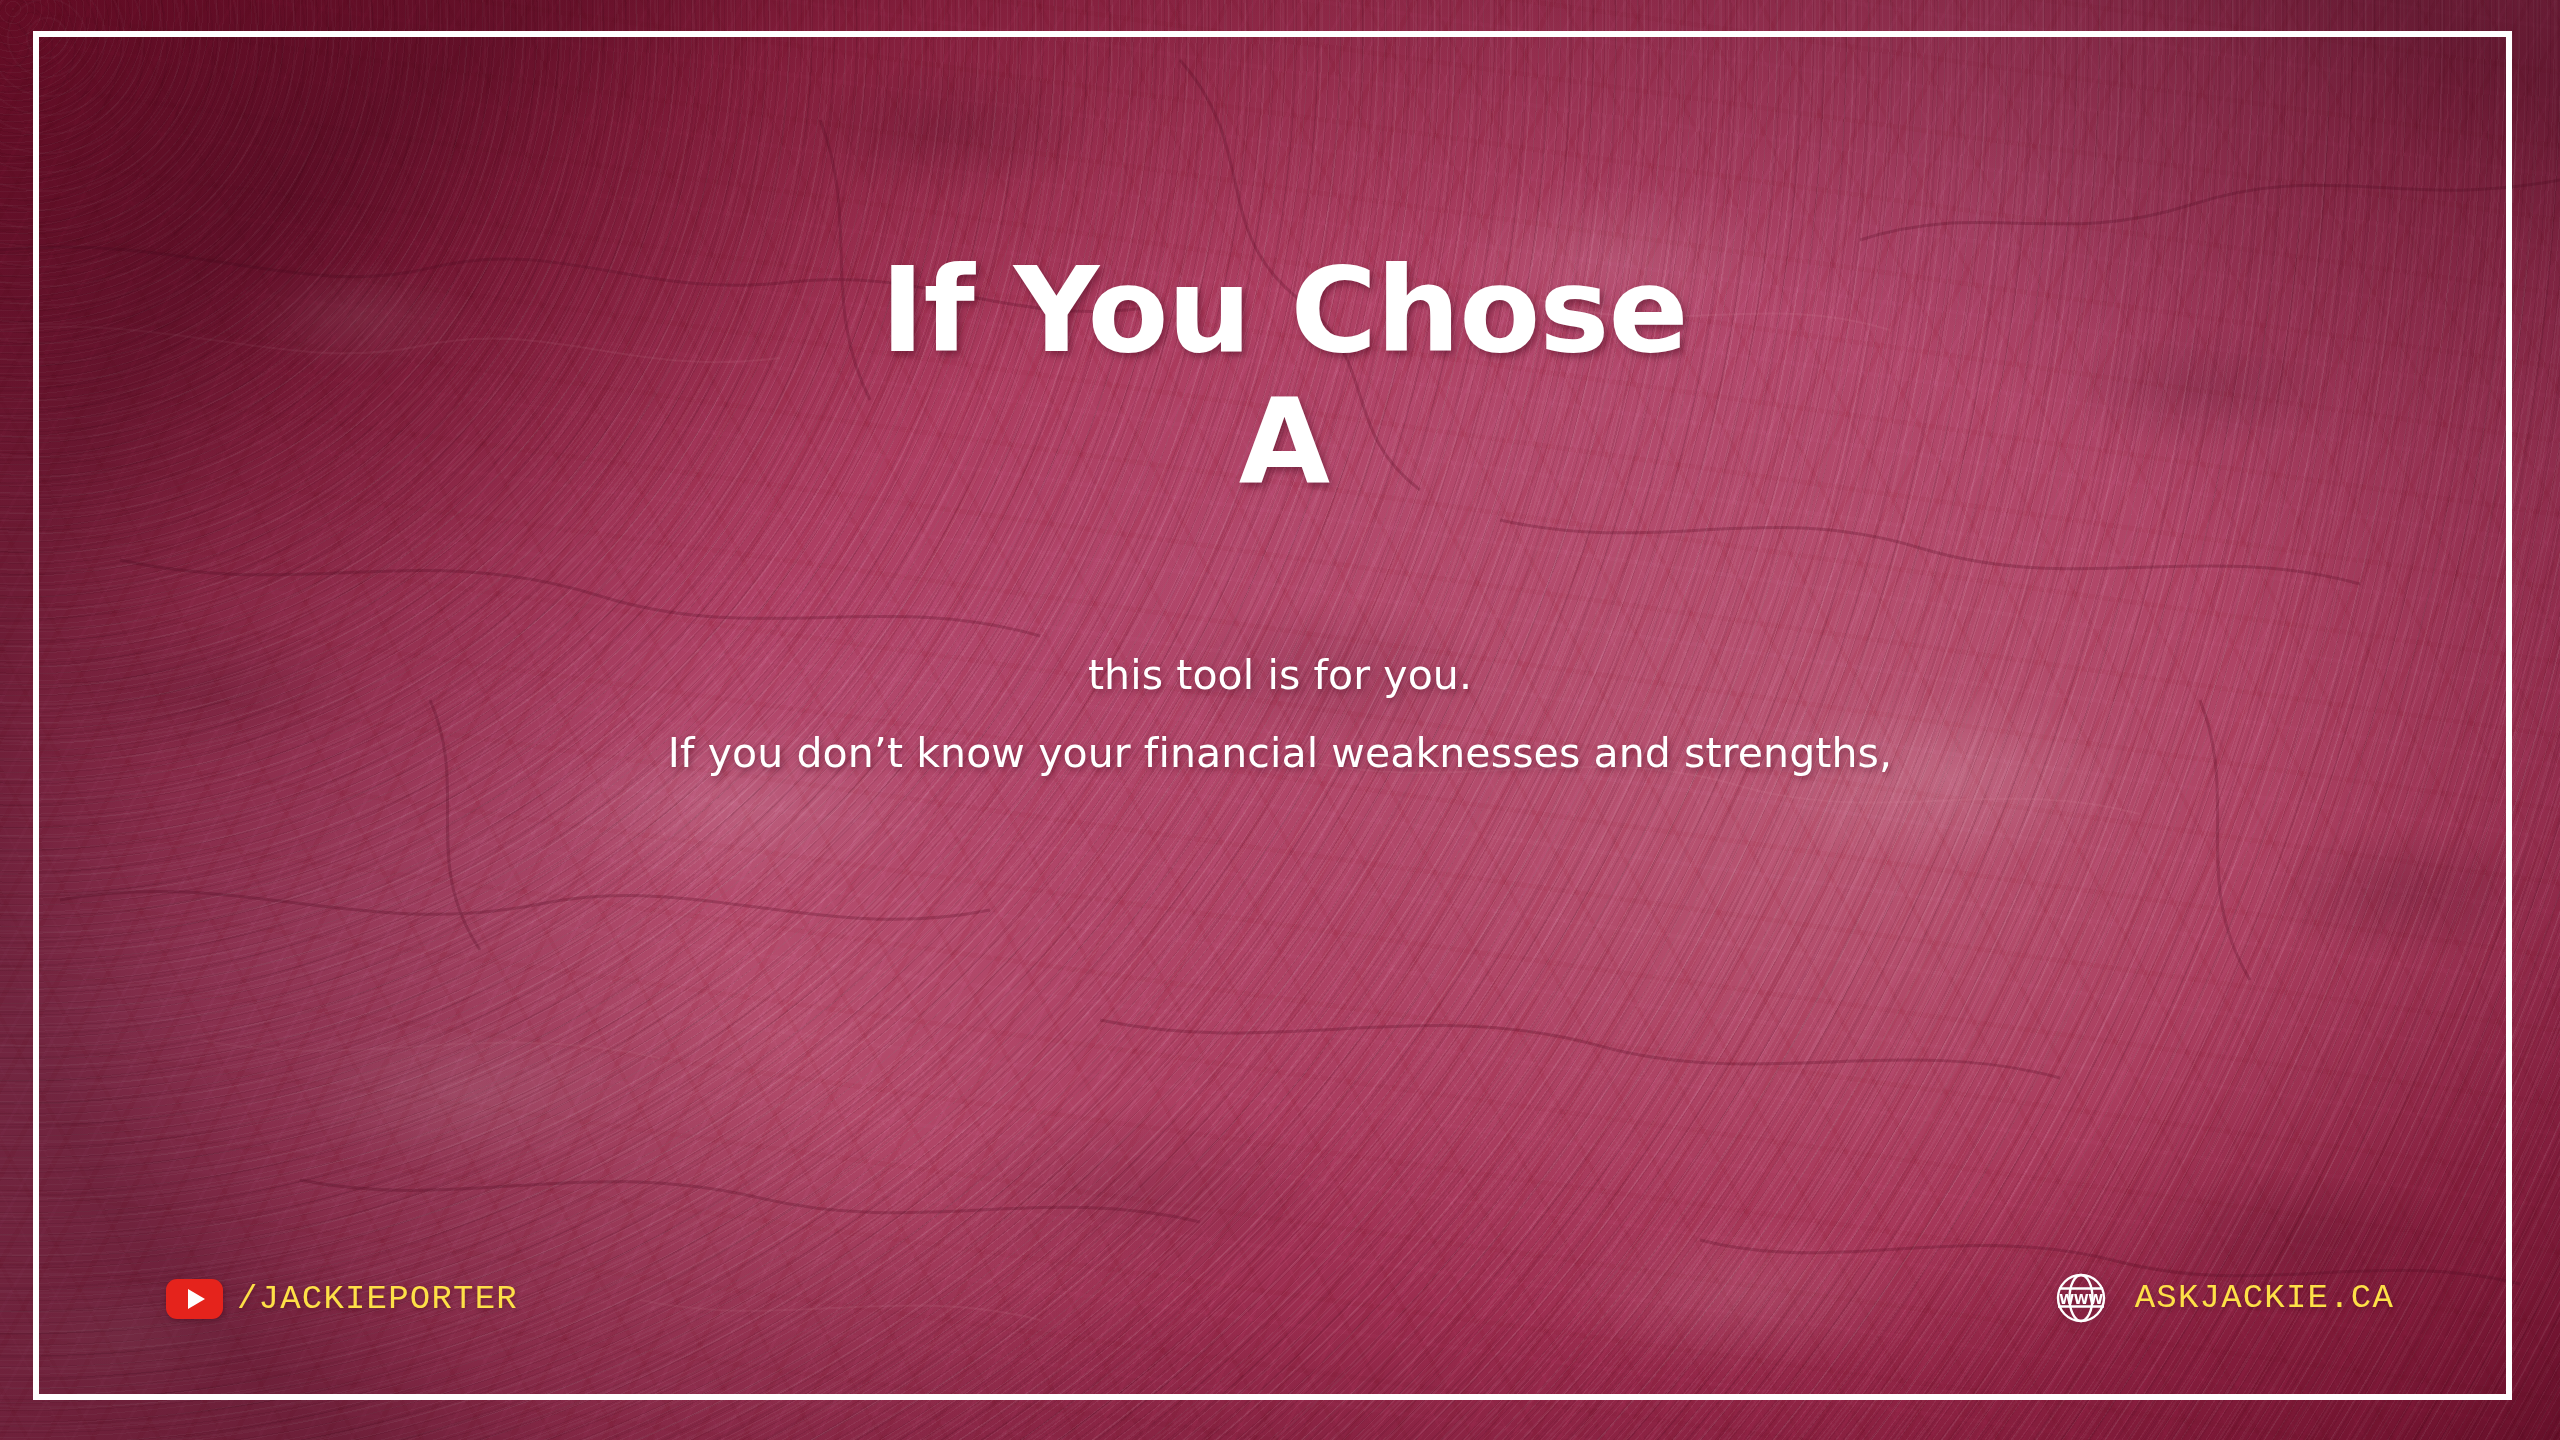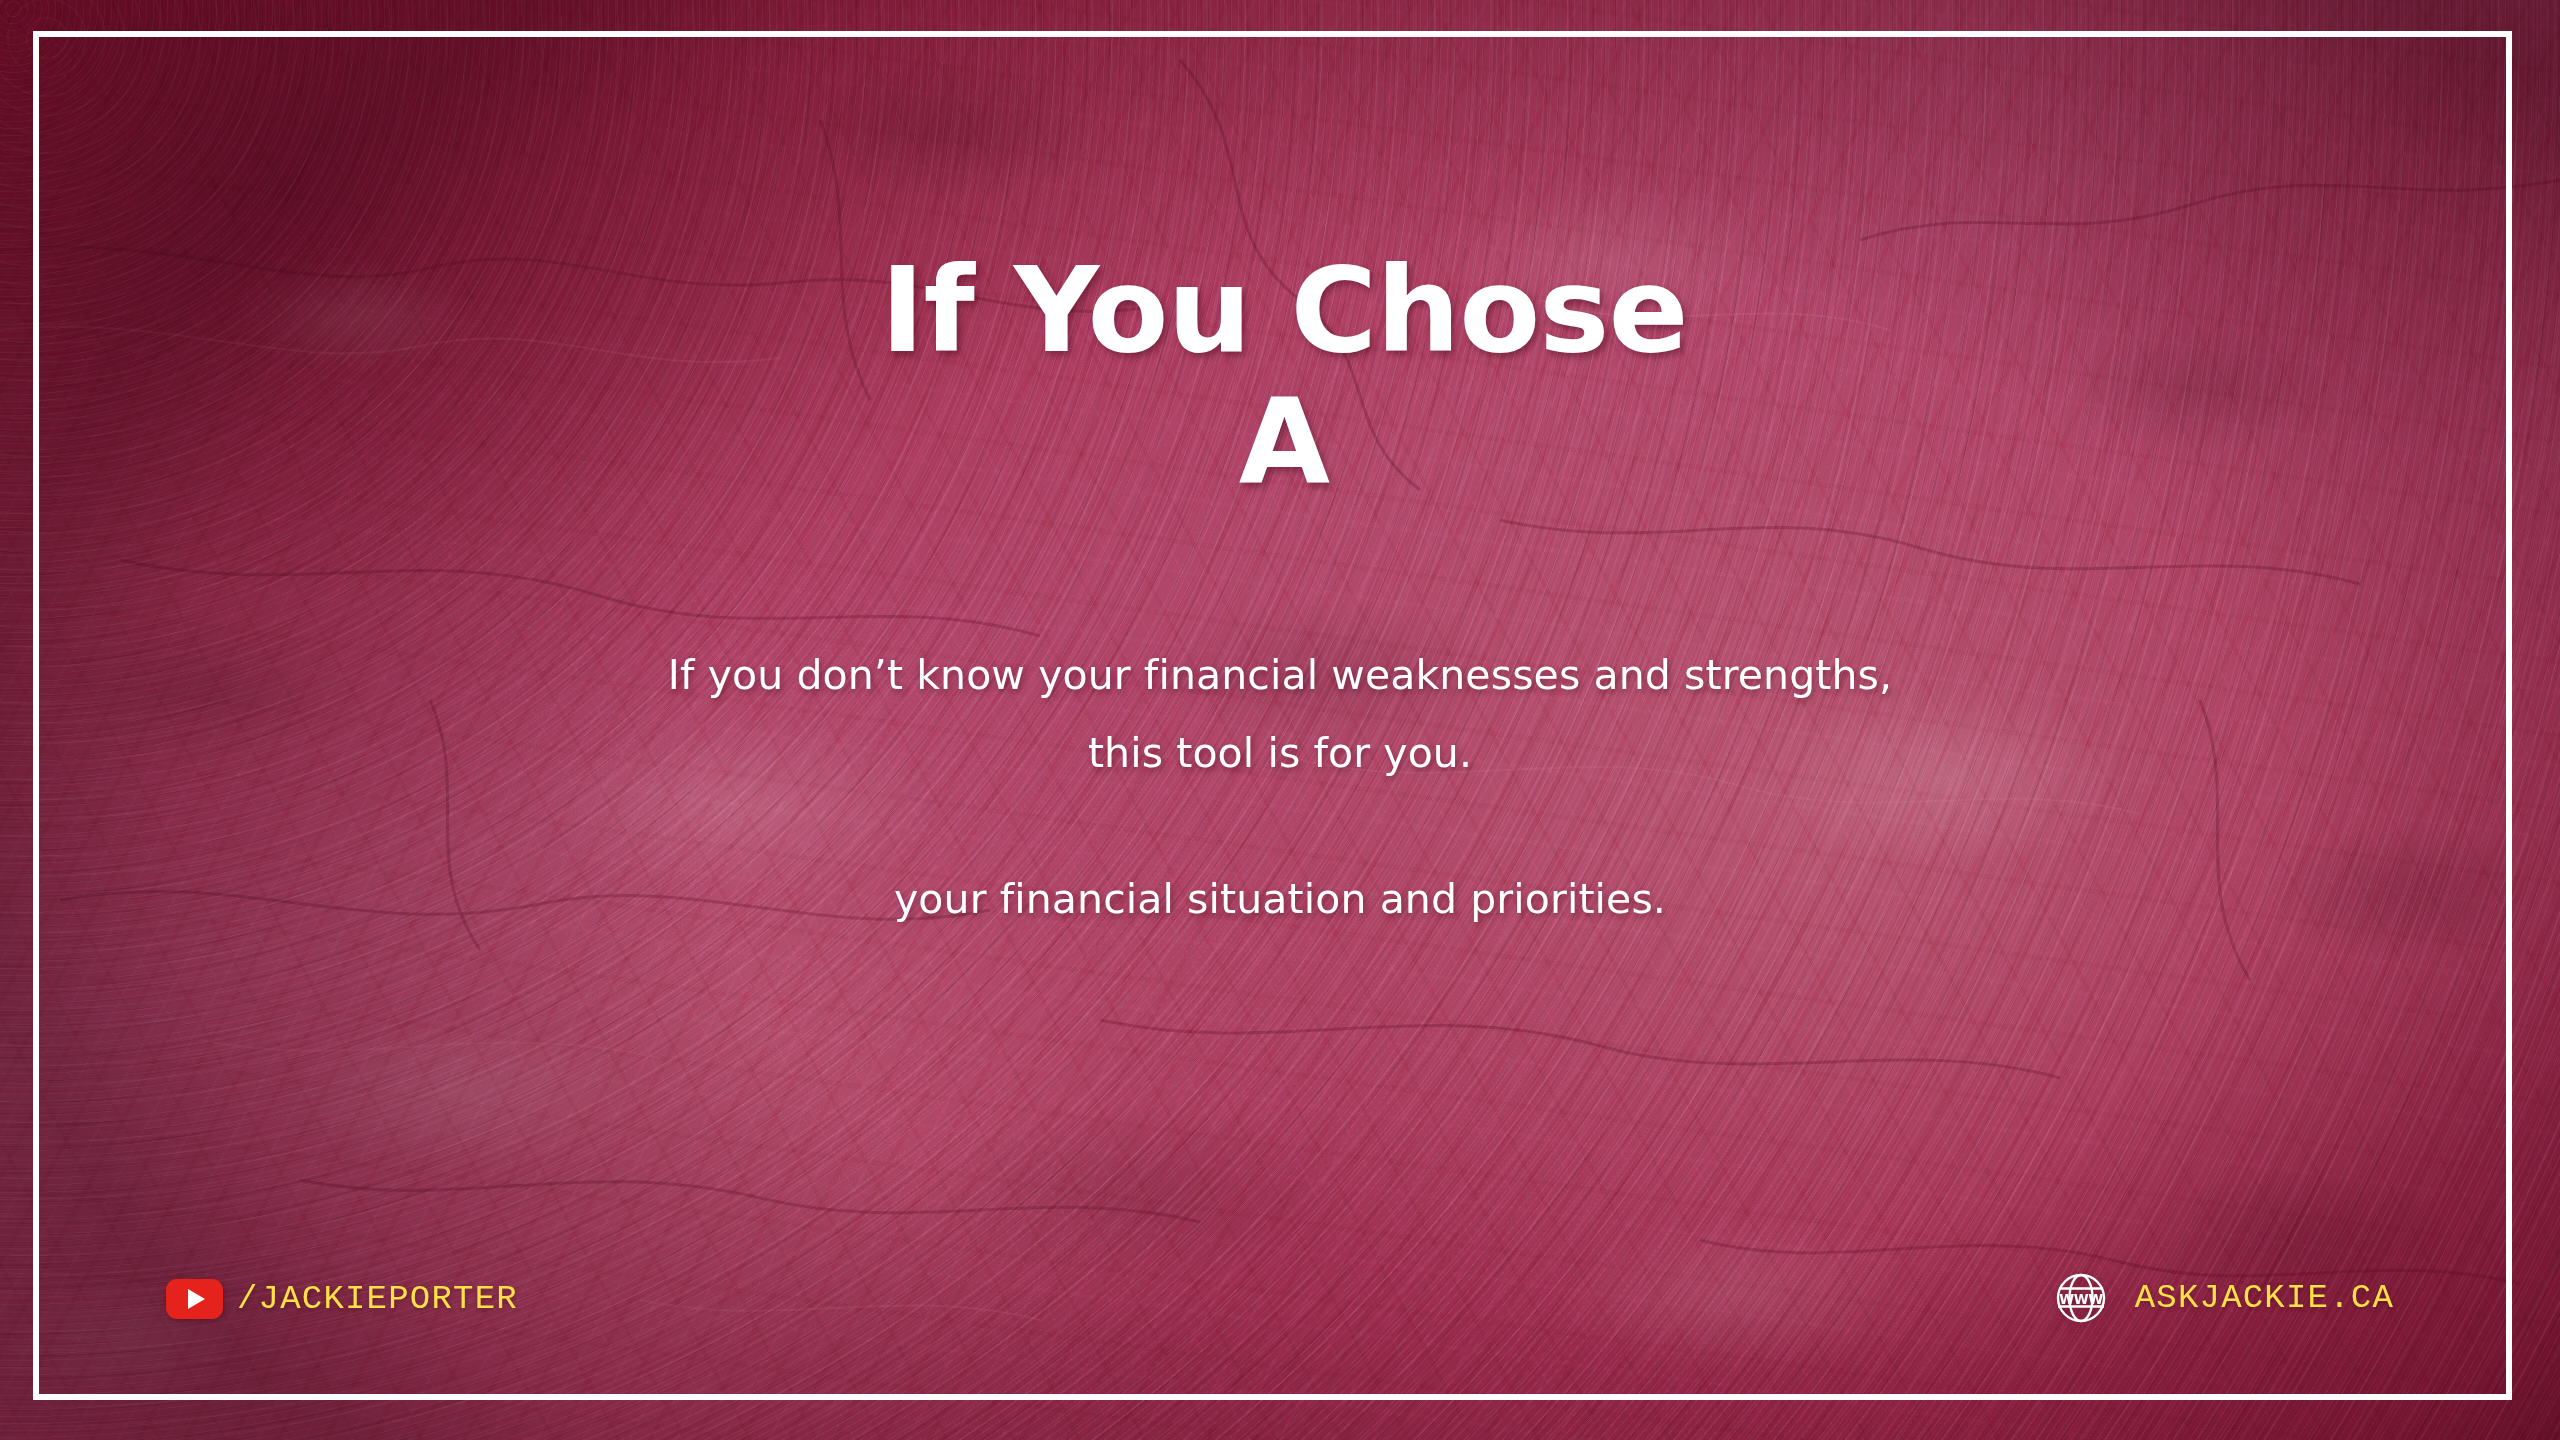--- a/index.html
+++ b/index.html
@@ -243,25 +243,24 @@
 
   <div class="content">
 
     <h1 class="headline">
       <span class="line-1">If You Chose</span>
       <span class="line-2">A</span>
     </h1>
 
     <div class="body-copy">
       <p>
+        <span class="ln">this tool is for you.</span>
         <span class="ln">If you don’t know your financial weaknesses and strengths,</span>
-        <span class="ln">this tool is for you.</span>
       </p>
       <p>
-        <span class="ln">your financial situation and priorities.</span>
       </p>
     </div>
 
     <div class="footer-left">
       <span class="yt-badge">
         <span class="tri"></span>
       </span>
       <span class="handle-text">/JACKIEPORTER</span>
     </div>
 

